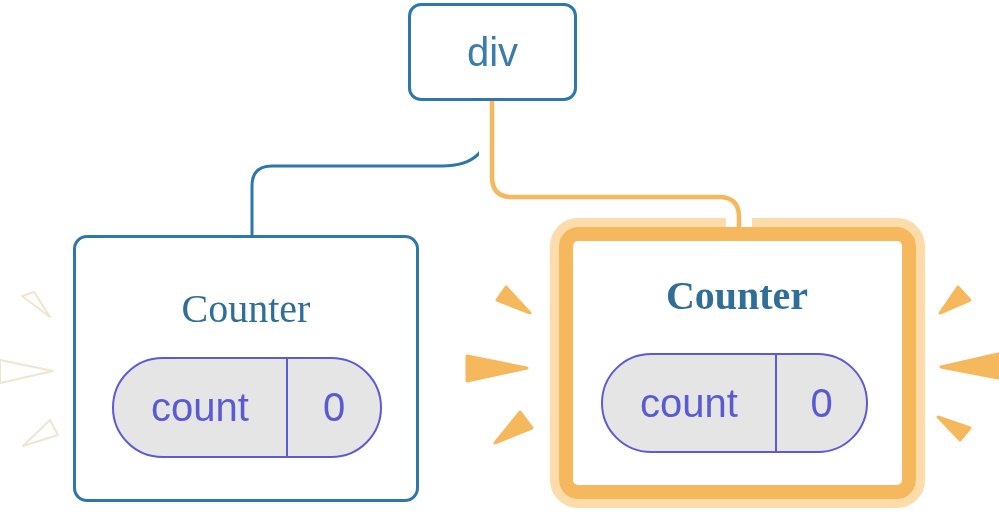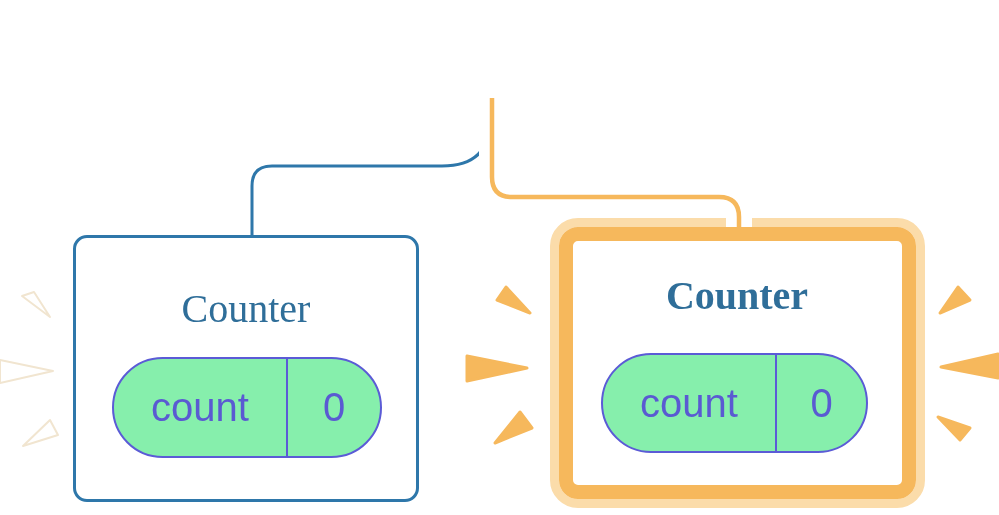--- a/index.html
+++ b/index.html
@@ -66,21 +66,21 @@
   .counter-left .counter-title { left: 170px; top: 71px; font-weight: 400; }
   .counter-right .counter-title { left: 178px; top: 69px; font-weight: 700; }
   
   .state-pill {
     position: absolute;
     border: 2px solid #5b5bd6;
     border-radius: 999px;
     display: flex;
     color: #5a5ad2;
     font-size: 40px;
-    background: #86efac;
+    background: #e5e5e5;
     z-index: 2;
   }
   .counter-left .state-pill { left: 36px; top: 119px; width: 270px; height: 101px; }
   .counter-right .state-pill { left: 42px; top: 126px; width: 267px; height: 100px; }
   .state-key {
     width: 174px;
     border-right: 2px solid #5b5bd6;
     display: flex; align-items: center; justify-content: center;
   }
   .state-value {
@@ -127,20 +127,23 @@
       <polygon points="495,443 520,412 532,428"></polygon>
     </g>
 
     <g fill="#f6b85c" stroke="#f6b85c" stroke-width="3" stroke-linejoin="round">
       <polygon points="940,313 958,287 970,300"></polygon>
       <polygon points="941,367 998,354 998,378"></polygon>
       <polygon points="938,417 970,428 960,440"></polygon>
     </g>
   </svg>
 
+  <div class="node root-node">
+    <span class="root-label">div</span>
+  </div>
 
   <div class="node counter-left">
     <div class="counter-title">Counter</div>
     <div class="state-pill">
       <div class="state-key">count</div>
       <div class="state-value">0</div>
     </div>
   </div>
 
 </div>

